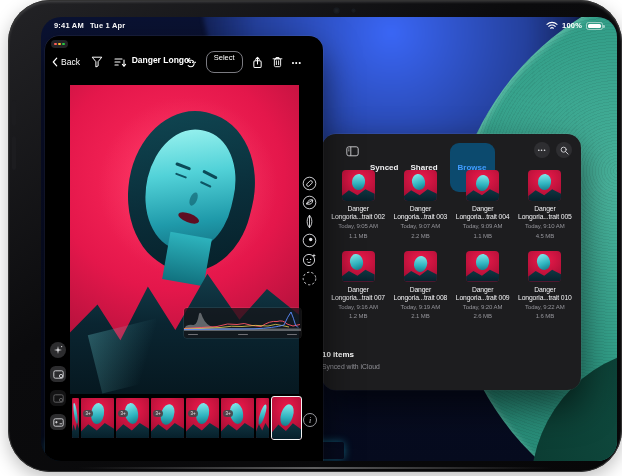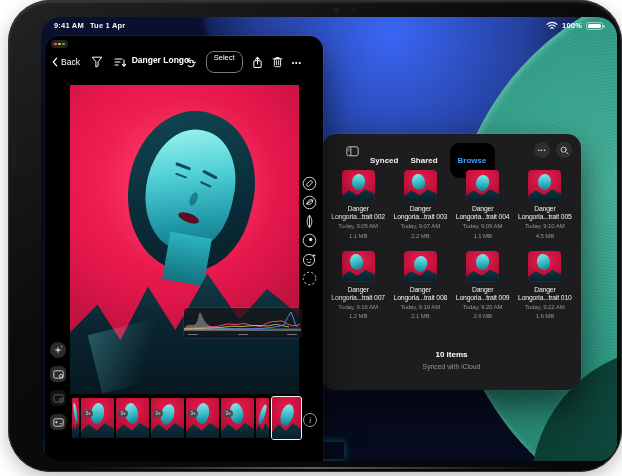--- a/index.html
+++ b/index.html
@@ -91,30 +91,30 @@
   .mini::before { content:""; position:absolute; left:30%; top:12%; width:40%; height:52%; border-radius:50% 50% 46% 54%; background:linear-gradient(165deg,#7fe6e8 8%,#2fb3bf 60%,#147482 100%); transform:rotate(10deg); }
   .mini::after { content:""; position:absolute; left:0; bottom:0; width:100%; height:42%; background:linear-gradient(180deg,#113844,#07202b); clip-path:polygon(0 62%,22% 18%,48% 55%,72% 10%,100% 45%,100% 100%,0 100%); }
   .mini.v2::before { transform:rotate(-8deg); left:26%; }
   .mini.v3::before { transform:rotate(18deg); top:16%; }
 
   
   .f-header { position:absolute; left:0; top:8px; width:100%; height:22px; }
   .f-sidebar { position:absolute; left:24px; top:4px; }
   .f-tabs { position:absolute; left:48px; top:1px; display:flex; align-items:center; gap:12px; }
   .f-tab { font-size:8px; font-weight:bold; color:#f1f1f3; padding:2.5px 0; }
-  .f-tab.active { color:#409cff; background:#000000; border-radius:9px; padding:13px 8px; }
+  .f-tab.active { color:#409cff; background:#0c4a6e; border-radius:9px; padding:20px 8px; }
   .f-hbtns { position:absolute; right:9px; top:0; display:flex; gap:6px; }
   .circle-btn { width:16px; height:16px; border-radius:50%; background:#2e2e31; color:#d7d7da; display:flex; align-items:center; justify-content:center; font-size:6px; letter-spacing:.8px; }
 
   .f-grid { position:absolute; left:5px; top:36px; width:249px; display:grid; grid-template-columns:repeat(4,1fr); row-gap:10px; }
   .f-cell { display:flex; flex-direction:column; align-items:center; text-align:center; }
   .f-thumb { width:33px; height:31px; border-radius:4px; margin-bottom:4px; }
   .f-name { color:#f2f2f4; font-size:6.8px; line-height:1.25; letter-spacing:-.15px; white-space:nowrap; }
   .f-meta { color:#94949a; font-size:6px; line-height:1.3; letter-spacing:-.1px; white-space:nowrap; margin-top:1.5px; }
-  .f-footer { position:absolute; left:0; top:216px; width:100%; text-align:center; }
+  .f-footer { position:absolute; left:0; top:216px; width:100%; text-align:left; }
   .f-count { color:#fff; font-size:8px; font-weight:bold; }
   .f-sync { color:#94949a; font-size:6.8px; margin-top:4px; }
 
   svg { display:block; }
 </style>
 </head>
 <body>
 
 <div class="stage">
   <div class="device">

